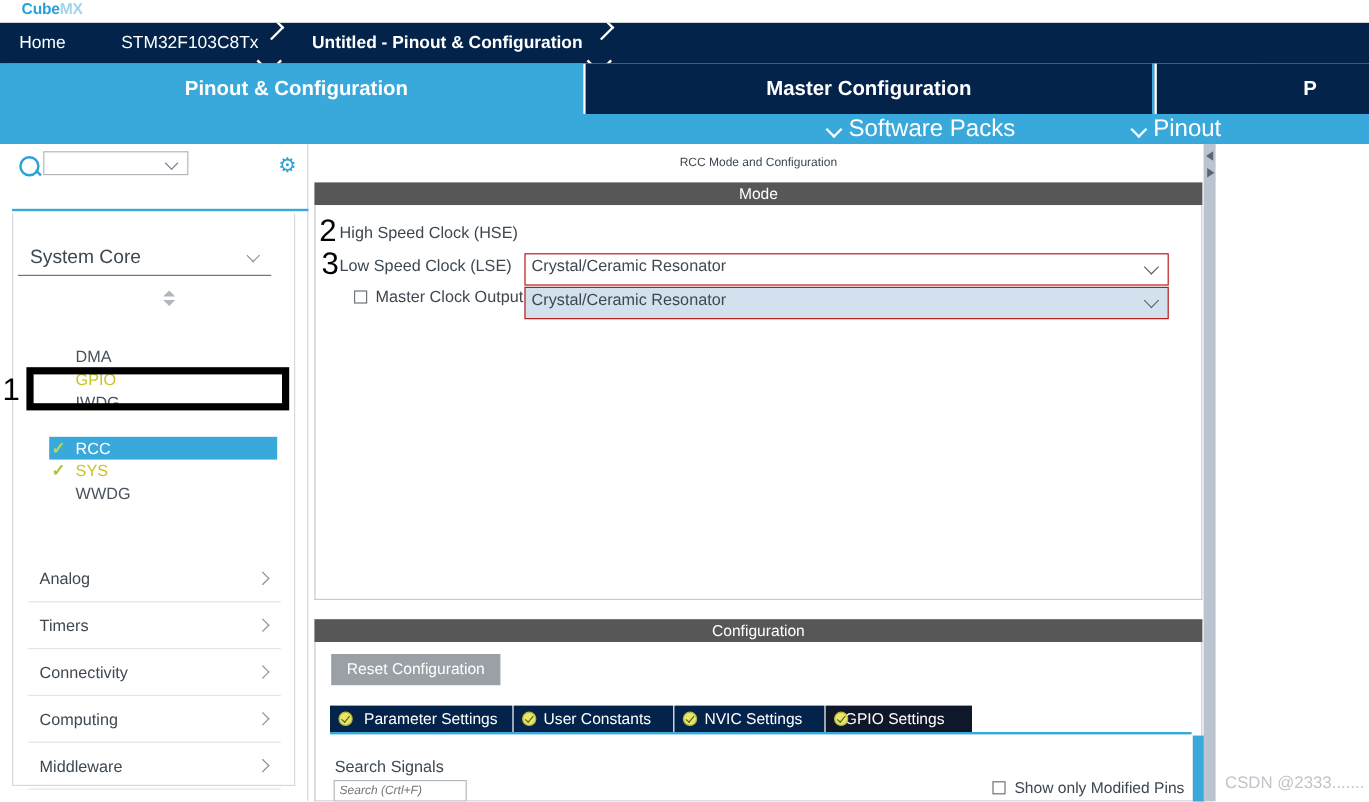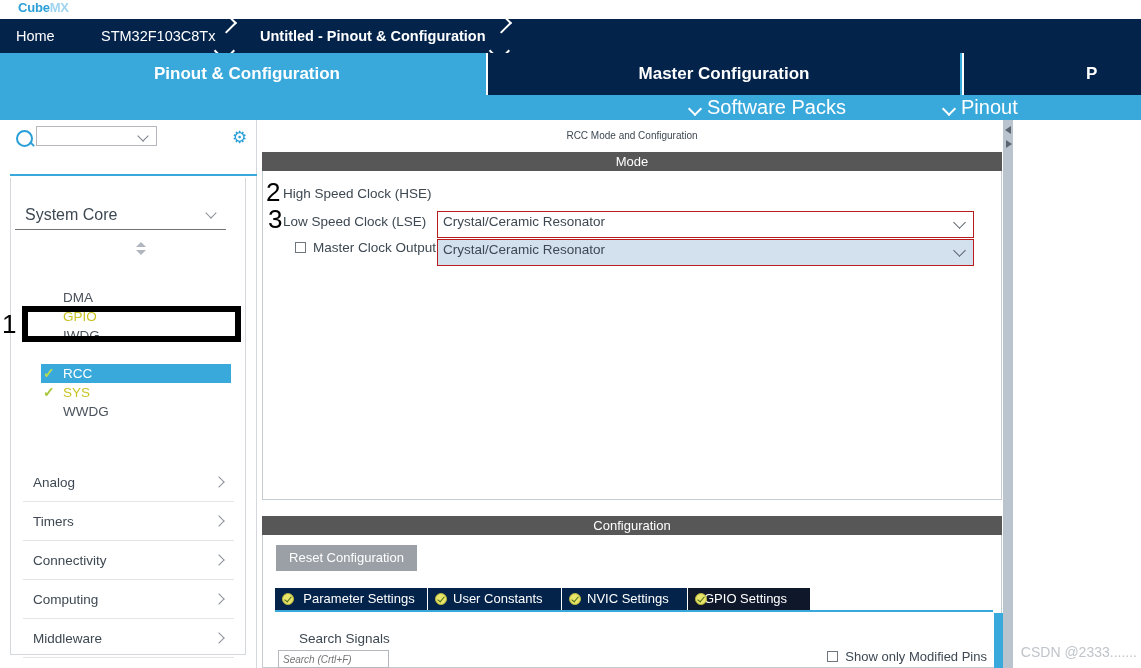--- a/index.html
+++ b/index.html
@@ -499,21 +499,20 @@
     position: absolute;
     left: 12px; top: 75px;
     width: 718px; height: 2px;
     background: #39a9dc;
   }
   .search-signals-lbl {
     position: absolute;
     left: 16px; top: 96px;
     font-size: 13.5px;
     color: #3d4852;
-    margin-left: 20px;
   }
   .search-signals-input {
     position: absolute;
     left: 15px; top: 115px;
     width: 111px; height: 18px;
     border: 1px solid #b4b8bc;
     background: #ffffff;
     box-sizing: border-box;
     font-family: "Liberation Sans", sans-serif;
     font-size: 10px;

